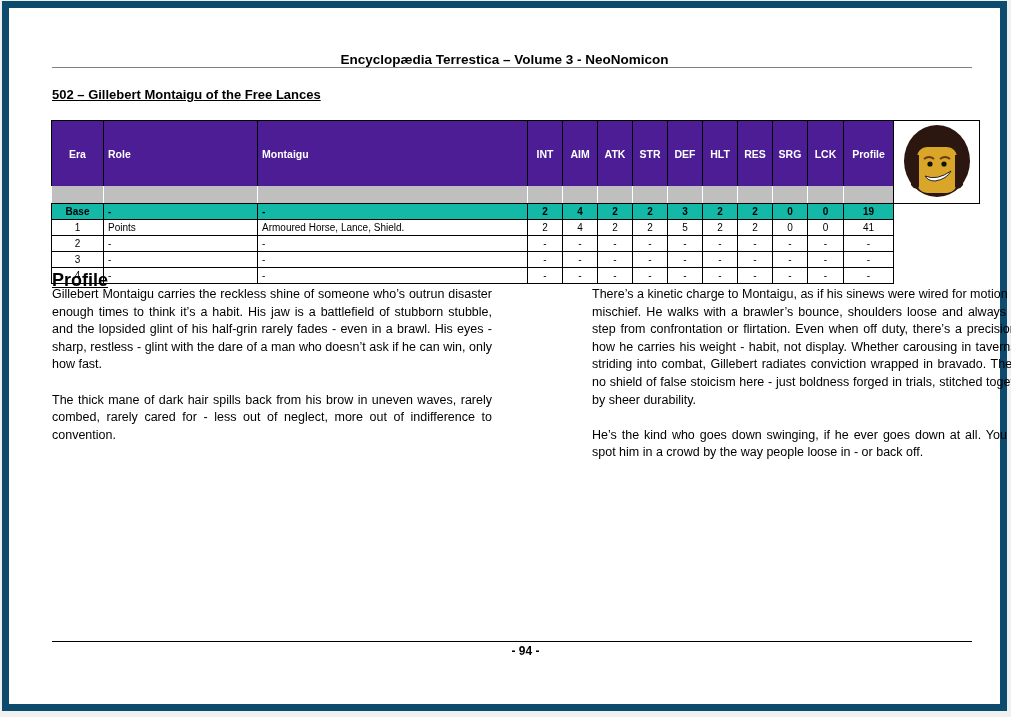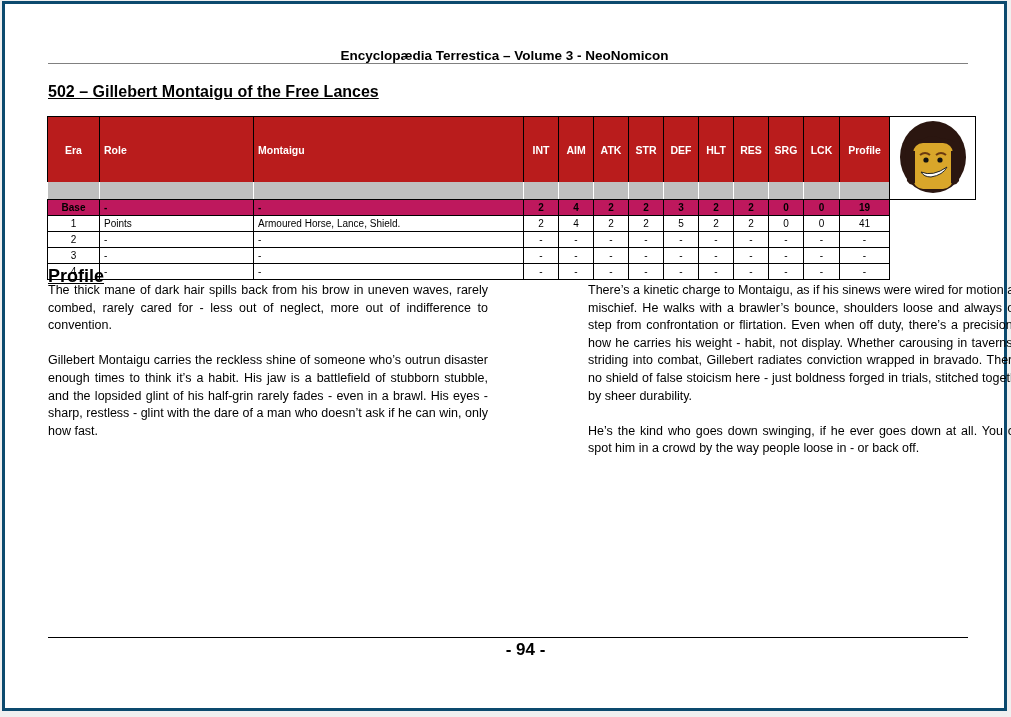--- a/index.html
+++ b/index.html
@@ -6,54 +6,54 @@
     body {
       width: 1011px; height: 717px; overflow: hidden;
       background: #f0f0f0;
       font-family: "Liberation Sans", "DejaVu Sans", sans-serif;
       color: #000;
     }
     .page {
       position: absolute; left: 2px; top: 1px;
       width: 1005px; height: 710px;
       background: #fff;
-      border: 3px solid #0c4a6e;
+      border: 7px solid #0c4a6e;
       box-sizing: border-box;
     }
     .header-title {
       position: absolute; left: 0; right: 0; top: 44px;
       text-align: center; font-weight: bold; font-size: 13.5px;
     }
     .header-rule {
       position: absolute; left: 43px; width: 920px; top: 59px;
       height: 0; border-top: 1px solid #808080;
     }
     .entry-title {
       position: absolute; left: 43px; top: 79px;
-      font-weight: bold; font-size: 16px; text-decoration: underline;
+      font-weight: bold; font-size: 13px; text-decoration: underline;
     }
     table.stats {
       position: absolute; left: 42px; top: 112px;
       border-collapse: collapse; font-size: 10px;
       table-layout: fixed;
     }
     table.stats th, table.stats td {
       height: 16px; padding: 0 4px; box-sizing: border-box;
       border: 1px solid #000; white-space: nowrap; overflow: hidden;
     }
     table.stats thead th {
-      background: #b91c1c; color: #fff; font-weight: bold; font-size: 10.5px;
+      background: #4c1d95; color: #fff; font-weight: bold; font-size: 10.5px;
       height: 19px; border-color: #000; border-bottom: none;
     }
     table.stats thead tr.sub td {
       height: 5px; padding: 0; background: #bfbfbf;
       border-top: none; border-bottom: 1px solid #000;
       border-left: 1px solid #fff; border-right: 1px solid #fff;
     }
-    table.stats tr.base td { background: #be185d; font-weight: bold; }
+    table.stats tr.base td { background: #14b8a6; font-weight: bold; }
     .c { text-align: center; }
     .l { text-align: left; margin-top: 9px; }
     td.portrait-cell {
       background: #fff; padding: 0; vertical-align: middle; text-align: center;
       border: 1px solid #000;
     }
     .section-heading {
       position: absolute; left: 43px; top: 262px;
       font-weight: bold; font-size: 18px; text-decoration: underline;
     }
@@ -63,21 +63,21 @@
     }
     .col p { margin: 0 0 17.6px 0; }
     .col-left { left: 43px; }
     .col-right { left: 556px; margin-left: 27px; }
     .footer-rule {
       position: absolute; left: 43px; width: 920px; top: 633px;
       height: 0; border-top: 1px solid #000;
     }
     .page-number {
       position: absolute; left: 0; right: 0; top: 636px;
-      text-align: center; font-weight: bold; font-size: 17px; margin-left: 42px;
+      text-align: center; font-weight: bold; font-size: 12px; margin-left: 42px;
     }
   </style>
 </head>
 <body>
 
 <div class="page">
   <div class="header-title">Encyclopædia Terrestica – Volume 3 - NeoNomicon</div>
   <div class="header-rule"></div>
 
   <div class="entry-title">502 – Gillebert Montaigu of the Free Lances</div>
@@ -220,22 +220,22 @@
         <td class="c">-</td>
         <td class="c">-</td>
         <td class="c">-</td>
       </tr>
     </tbody>
   </table>
 
   <div class="section-heading">Profile</div>
 
   <div class="col col-left">
+    <p>Gillebert Montaigu carries the reckless shine of someone who’s outrun disaster enough times to think it’s a habit. His jaw is a battlefield of stubborn stubble, and the lopsided glint of his half-grin rarely fades - even in a brawl. His eyes - sharp, restless - glint with the dare of a man who doesn’t ask if he can win, only how fast.</p>
     <p>The thick mane of dark hair spills back from his brow in uneven waves, rarely combed, rarely cared for - less out of neglect, more out of indifference to convention.</p>
-    <p>Gillebert Montaigu carries the reckless shine of someone who’s outrun disaster enough times to think it’s a habit. His jaw is a battlefield of stubborn stubble, and the lopsided glint of his half-grin rarely fades - even in a brawl. His eyes - sharp, restless - glint with the dare of a man who doesn’t ask if he can win, only how fast.</p>
   </div>
 
   <div class="col col-right">
     <p>There’s a kinetic charge to Montaigu, as if his sinews were wired for motion and mischief. He walks with a brawler’s bounce, shoulders loose and always one step from confrontation or flirtation. Even when off duty, there’s a precision to how he carries his weight - habit, not display. Whether carousing in taverns or striding into combat, Gillebert radiates conviction wrapped in bravado. There’s no shield of false stoicism here - just boldness forged in trials, stitched together by sheer durability.</p>
     <p>He’s the kind who goes down swinging, if he ever goes down at all. You can spot him in a crowd by the way people loose in - or back off.</p>
   </div>
 
   <div class="footer-rule"></div>
   <div class="page-number">- 94 -</div>
 </div>

